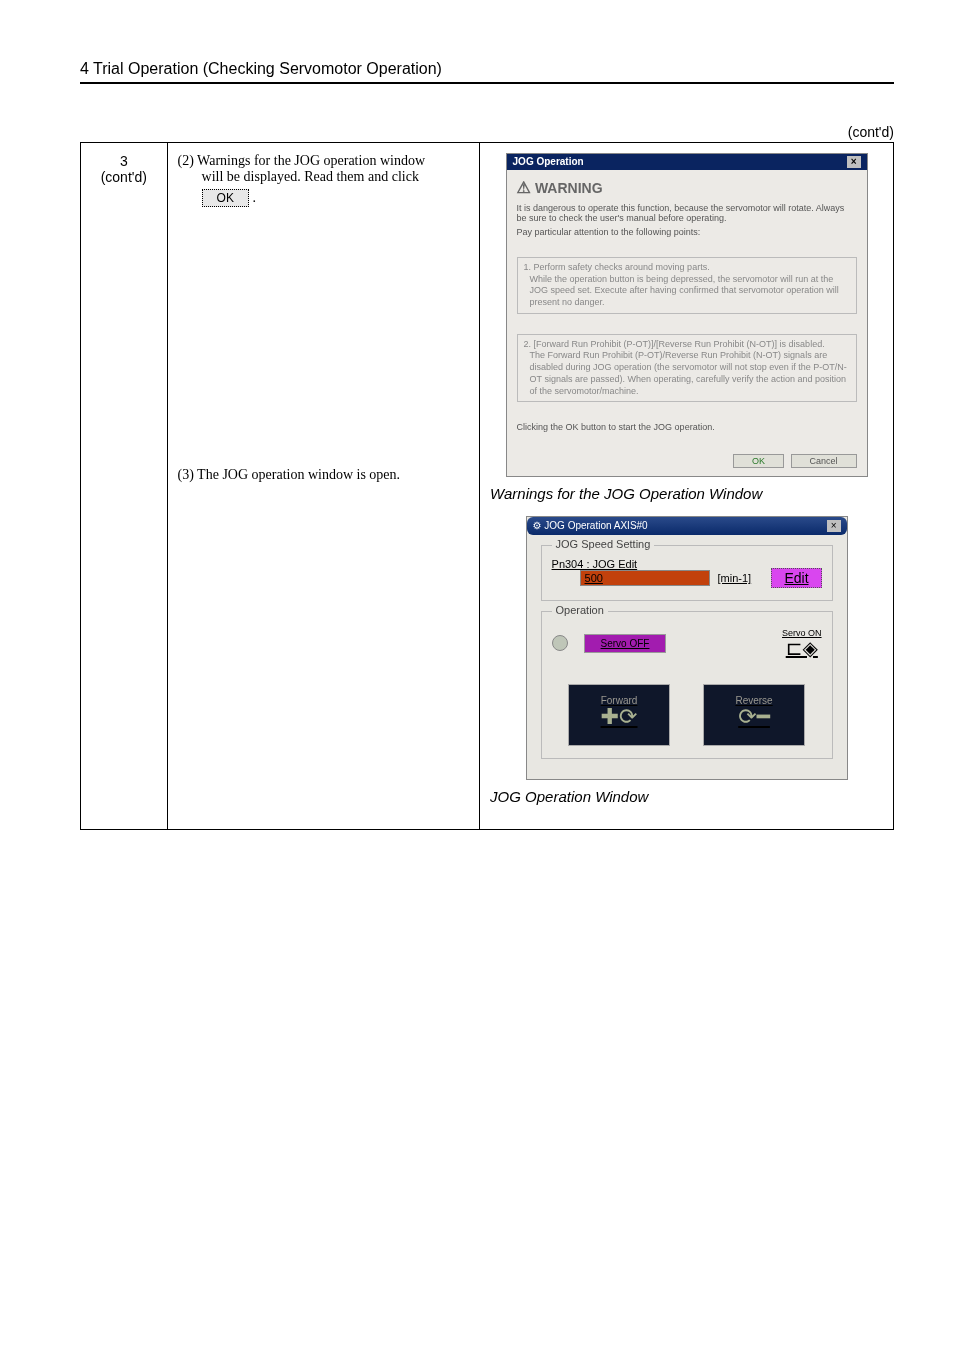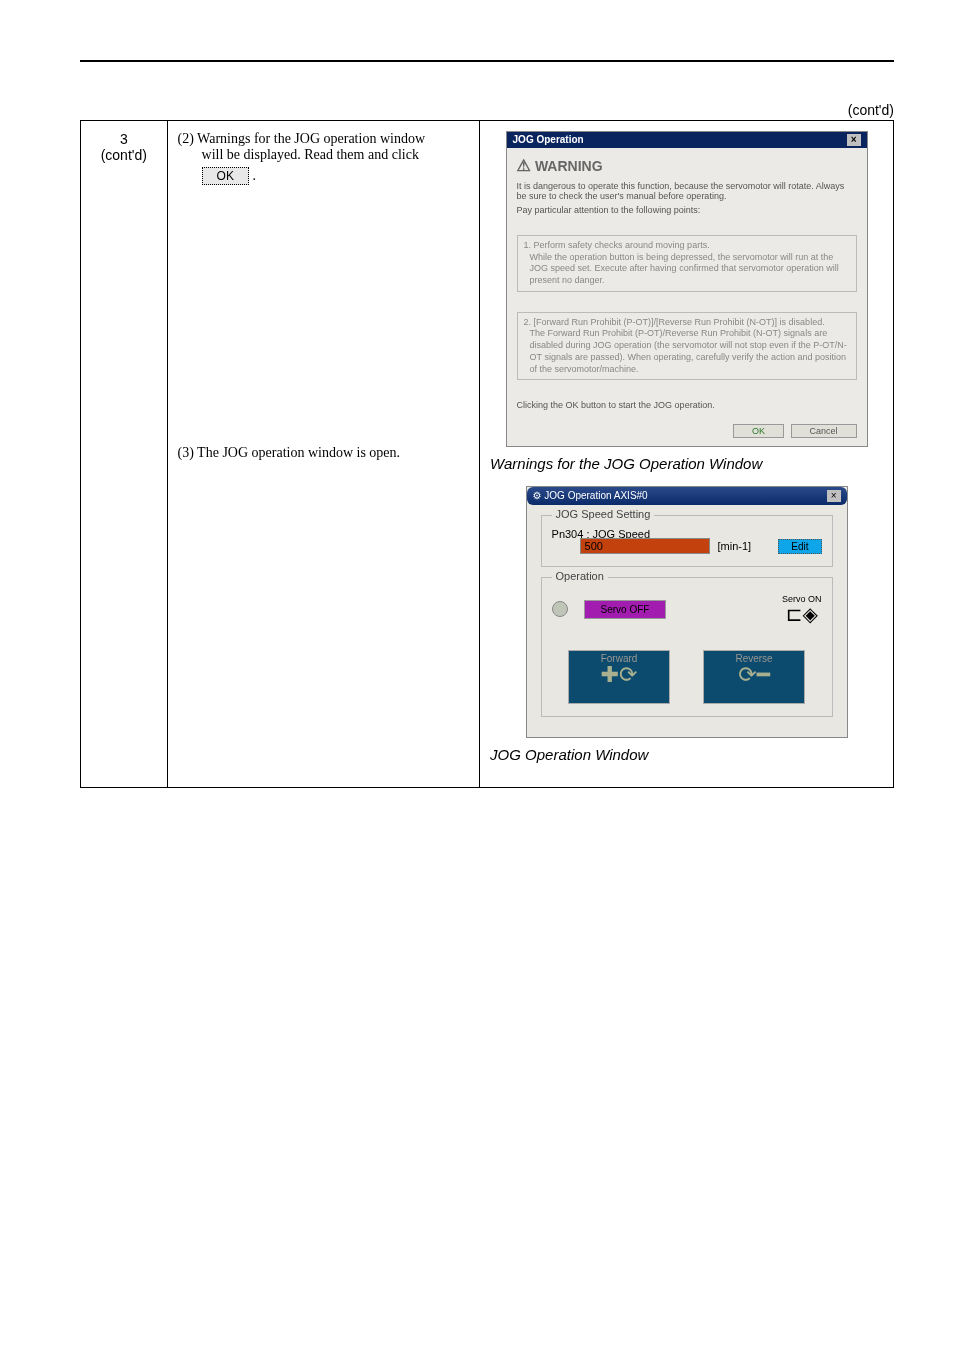--- a/index.html
+++ b/index.html
@@ -106,21 +106,21 @@
   }
   .gray-box {
     border: 1px solid #bbb;
     padding: 4px 6px;
     margin: 20px 0;
     color: #888;
     line-height: 1.3;
   }
   .btn-row {
     text-align: right;
-    margin-top: 14px;
+    margin-top: 22px;
   }
   .mini-btn {
     display: inline-block;
     background: #e0e0d8;
     border: 1px solid #999;
     padding: 1px 18px;
     font-size: 9px;
     color: #555;
     margin-left: 4px;
   }
@@ -144,20 +144,21 @@
     background: linear-gradient(#2a4a8a, #0a2a6a);
     color: #fff;
     padding: 3px 6px;
     font-size: 10px;
     display: flex;
     justify-content: space-between;
     border-radius: 6px;
   }
   .dialog2 .body2 {
     padding: 10px 14px;
+    text-decoration: underline;
   }
   .fieldset {
     border: 1px solid #bbb;
     padding: 8px 10px 12px 10px;
     margin-bottom: 10px;
     position: relative;
   }
   .fieldset .legend {
     position: relative;
     top: -16px;
@@ -176,22 +177,22 @@
   .speed-input {
     background: #c2410c;
     border: 1px solid #888;
     width: 120px;
     padding: 1px 4px;
     font-size: 11px;
   }
   .edit-btn {
     border: 1px dotted #555;
     padding: 1px 12px;
-    font-size: 10px;
-    background: #0ea5e9;
+    font-size: 14px;
+    background: #d946ef;
   }
   .servo-row {
     display: flex;
     align-items: center;
     gap: 16px;
     margin-top: -4px;
   }
   .servo-light {
     width: 14px;
     height: 14px;
@@ -212,43 +213,44 @@
   .servo-icon {
     font-size: 20px;
     line-height: 1;
   }
   .jog-row {
     display: flex;
     justify-content: space-around;
     margin-top: 26px;
   }
   .jog-btn {
-    background: #0c4a6e;
+    background: #0f172a;
     border: 1px solid #aaa;
     width: 100px;
     height: 50px;
     text-align: center;
     color: #9a9890;
     font-size: 10px;
-    padding-top: 2px;
+    padding-top: 10px;
   }
   .jog-arrow {
     font-size: 22px;
     line-height: 1;
     color: #a8b090;
   }
   .page-num {
     margin-top: 380px;
     font-size: 15px;
   }
 </style>
 </head>
 <body>
 
 <div class="page">
+  <div class="chapter-title">4  Trial Operation (Checking Servomotor Operation)</div>
   <div class="title-line"></div>
 
   <div class="contd-label">(cont'd)</div>
 
   <table class="main">
     <tbody>
     <tr>
       <td class="step-cell">
         <div>3</div>
         <div>(cont'd)</div>
@@ -298,21 +300,21 @@
           <div class="titlebar2">
             <span>
               <span>⚙</span>
               <span>JOG Operation AXIS#0</span>
             </span>
             <span class="close-x">×</span>
           </div>
           <div class="body2">
             <div class="fieldset">
               <span class="legend">JOG Speed Setting</span>
-              <div style="margin-top:-8px; margin-bottom:6px">Pn304 : JOG Speed</div>
+              <div style="margin-top:-8px; margin-bottom:6px">Pn304 : JOG Edit</div>
               <div class="speed-row">
                 <span style="width:20px"></span>
                 <span class="speed-input">500</span>
                 <span>[min-1]</span>
                 <span style="flex:1"></span>
                 <span class="edit-btn">Edit</span>
               </div>
             </div>
 
             <div class="fieldset">

